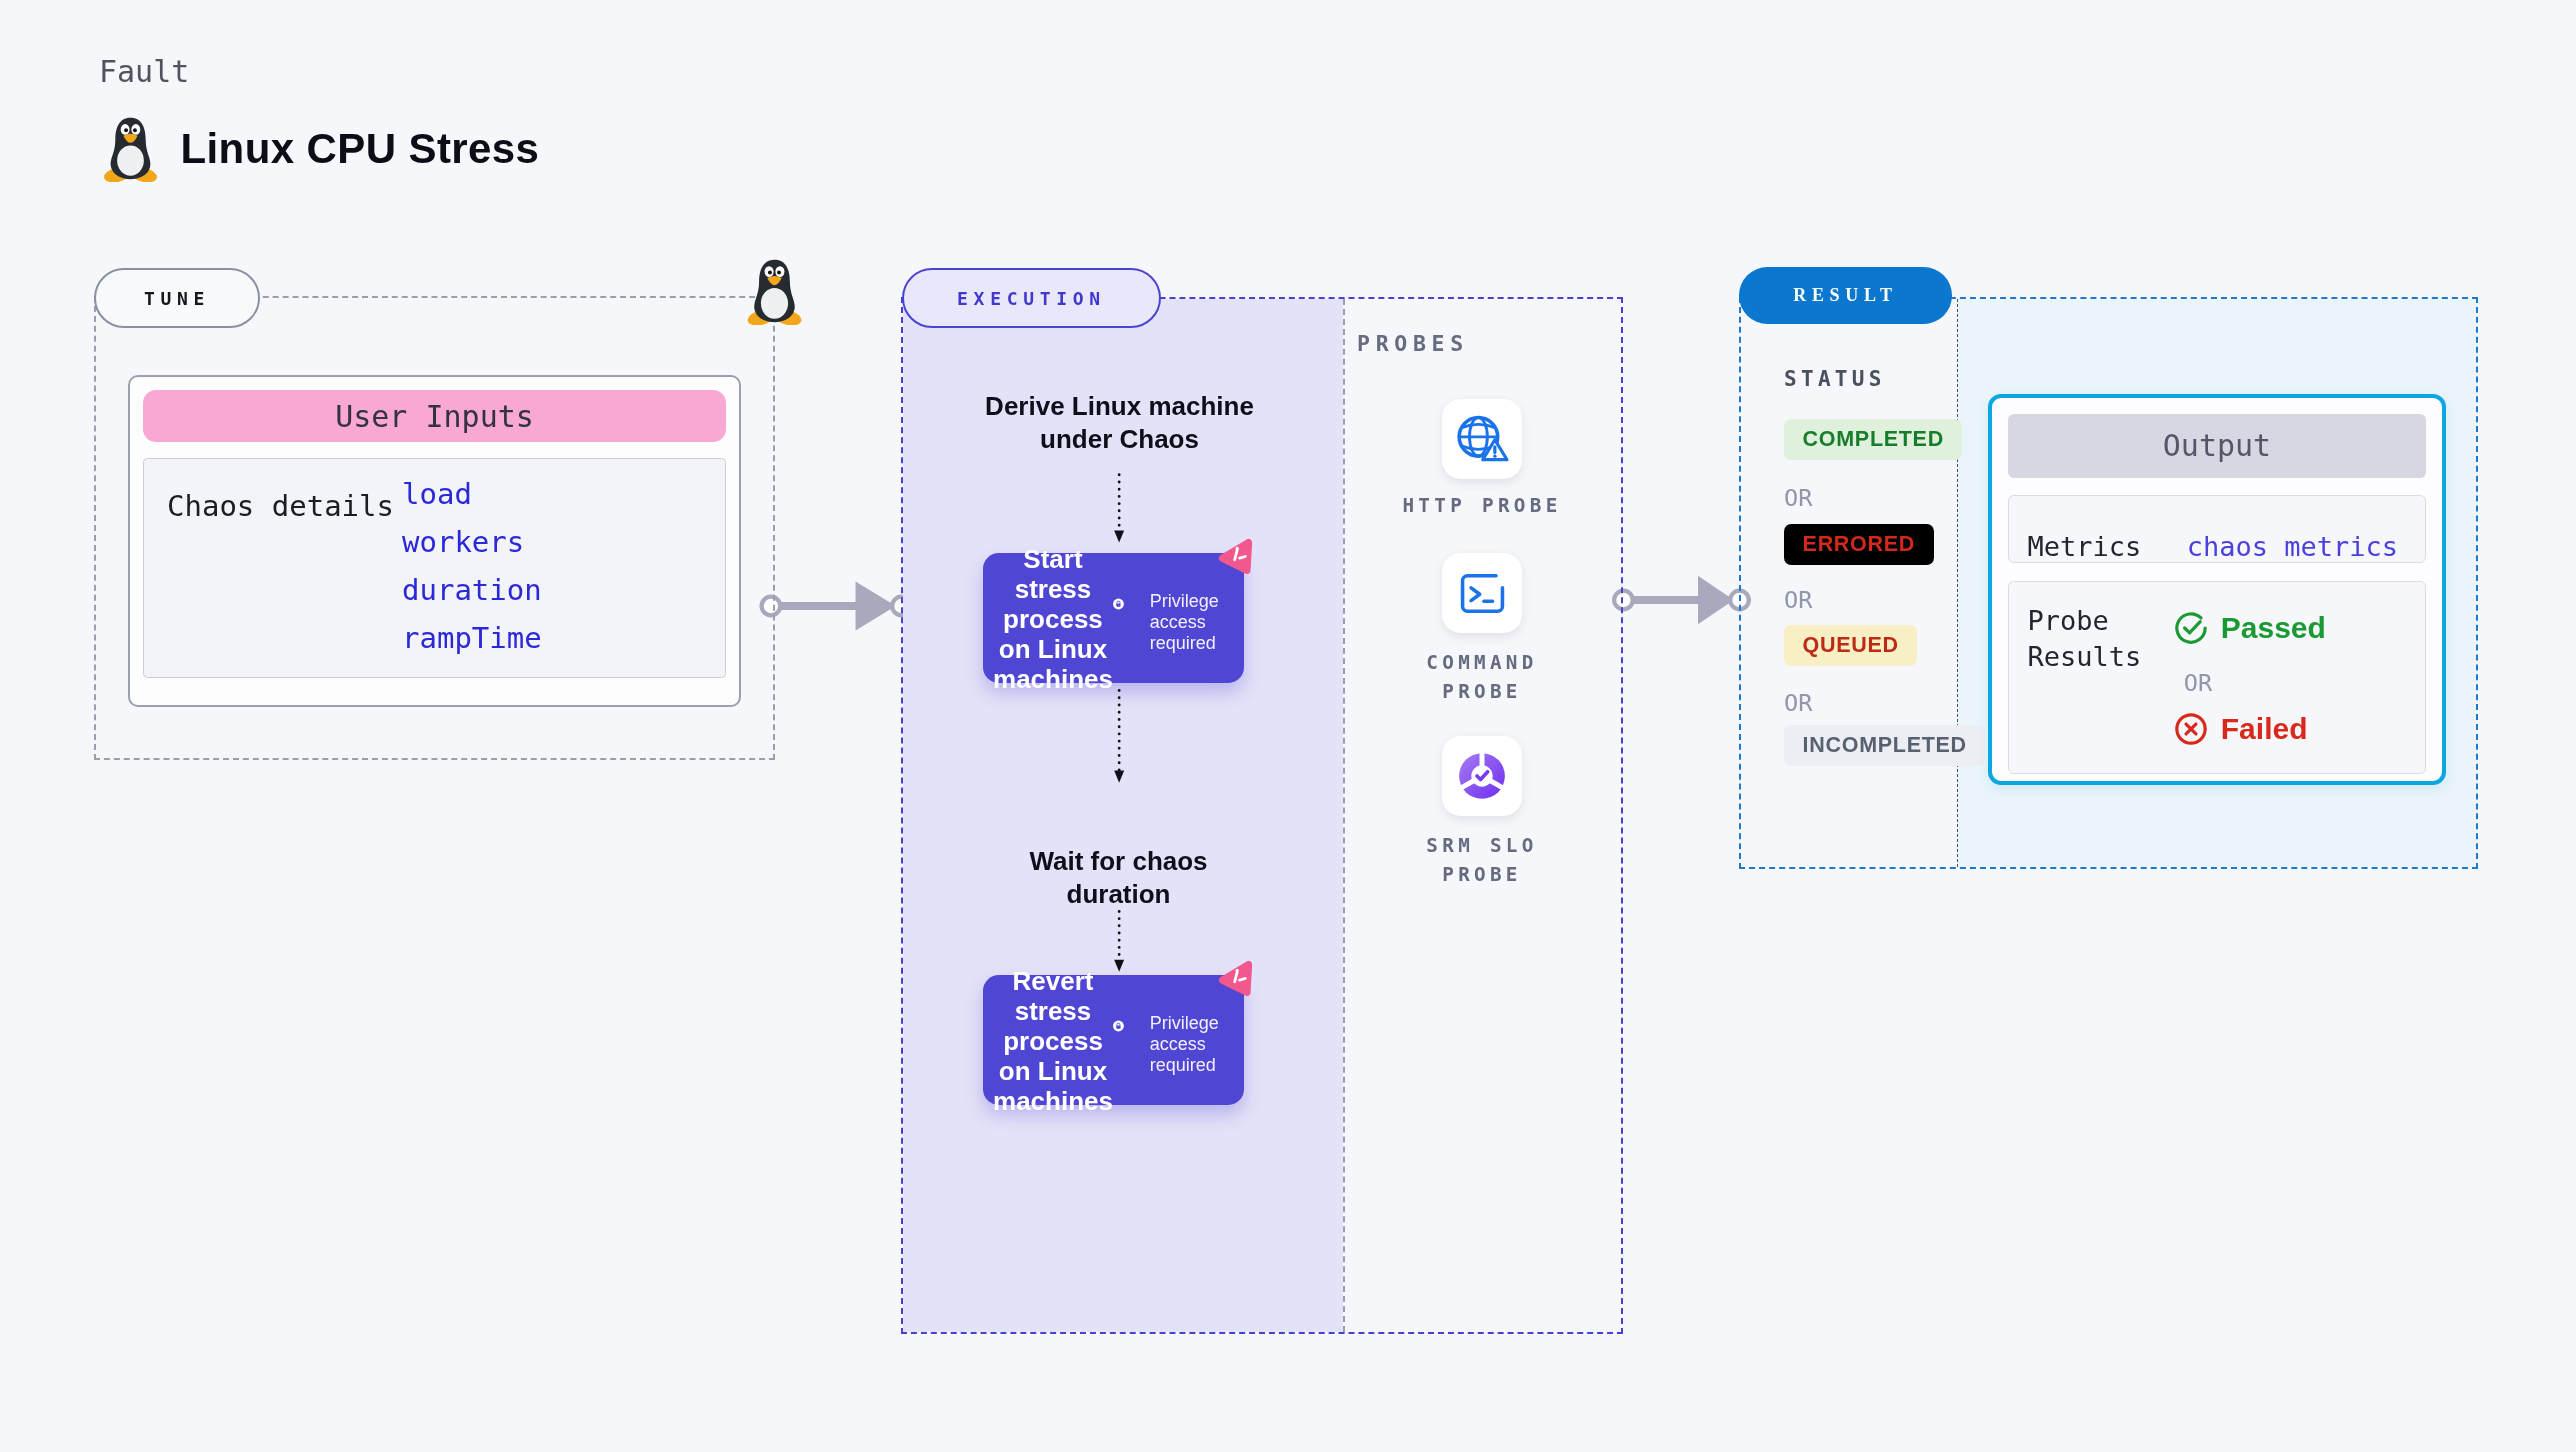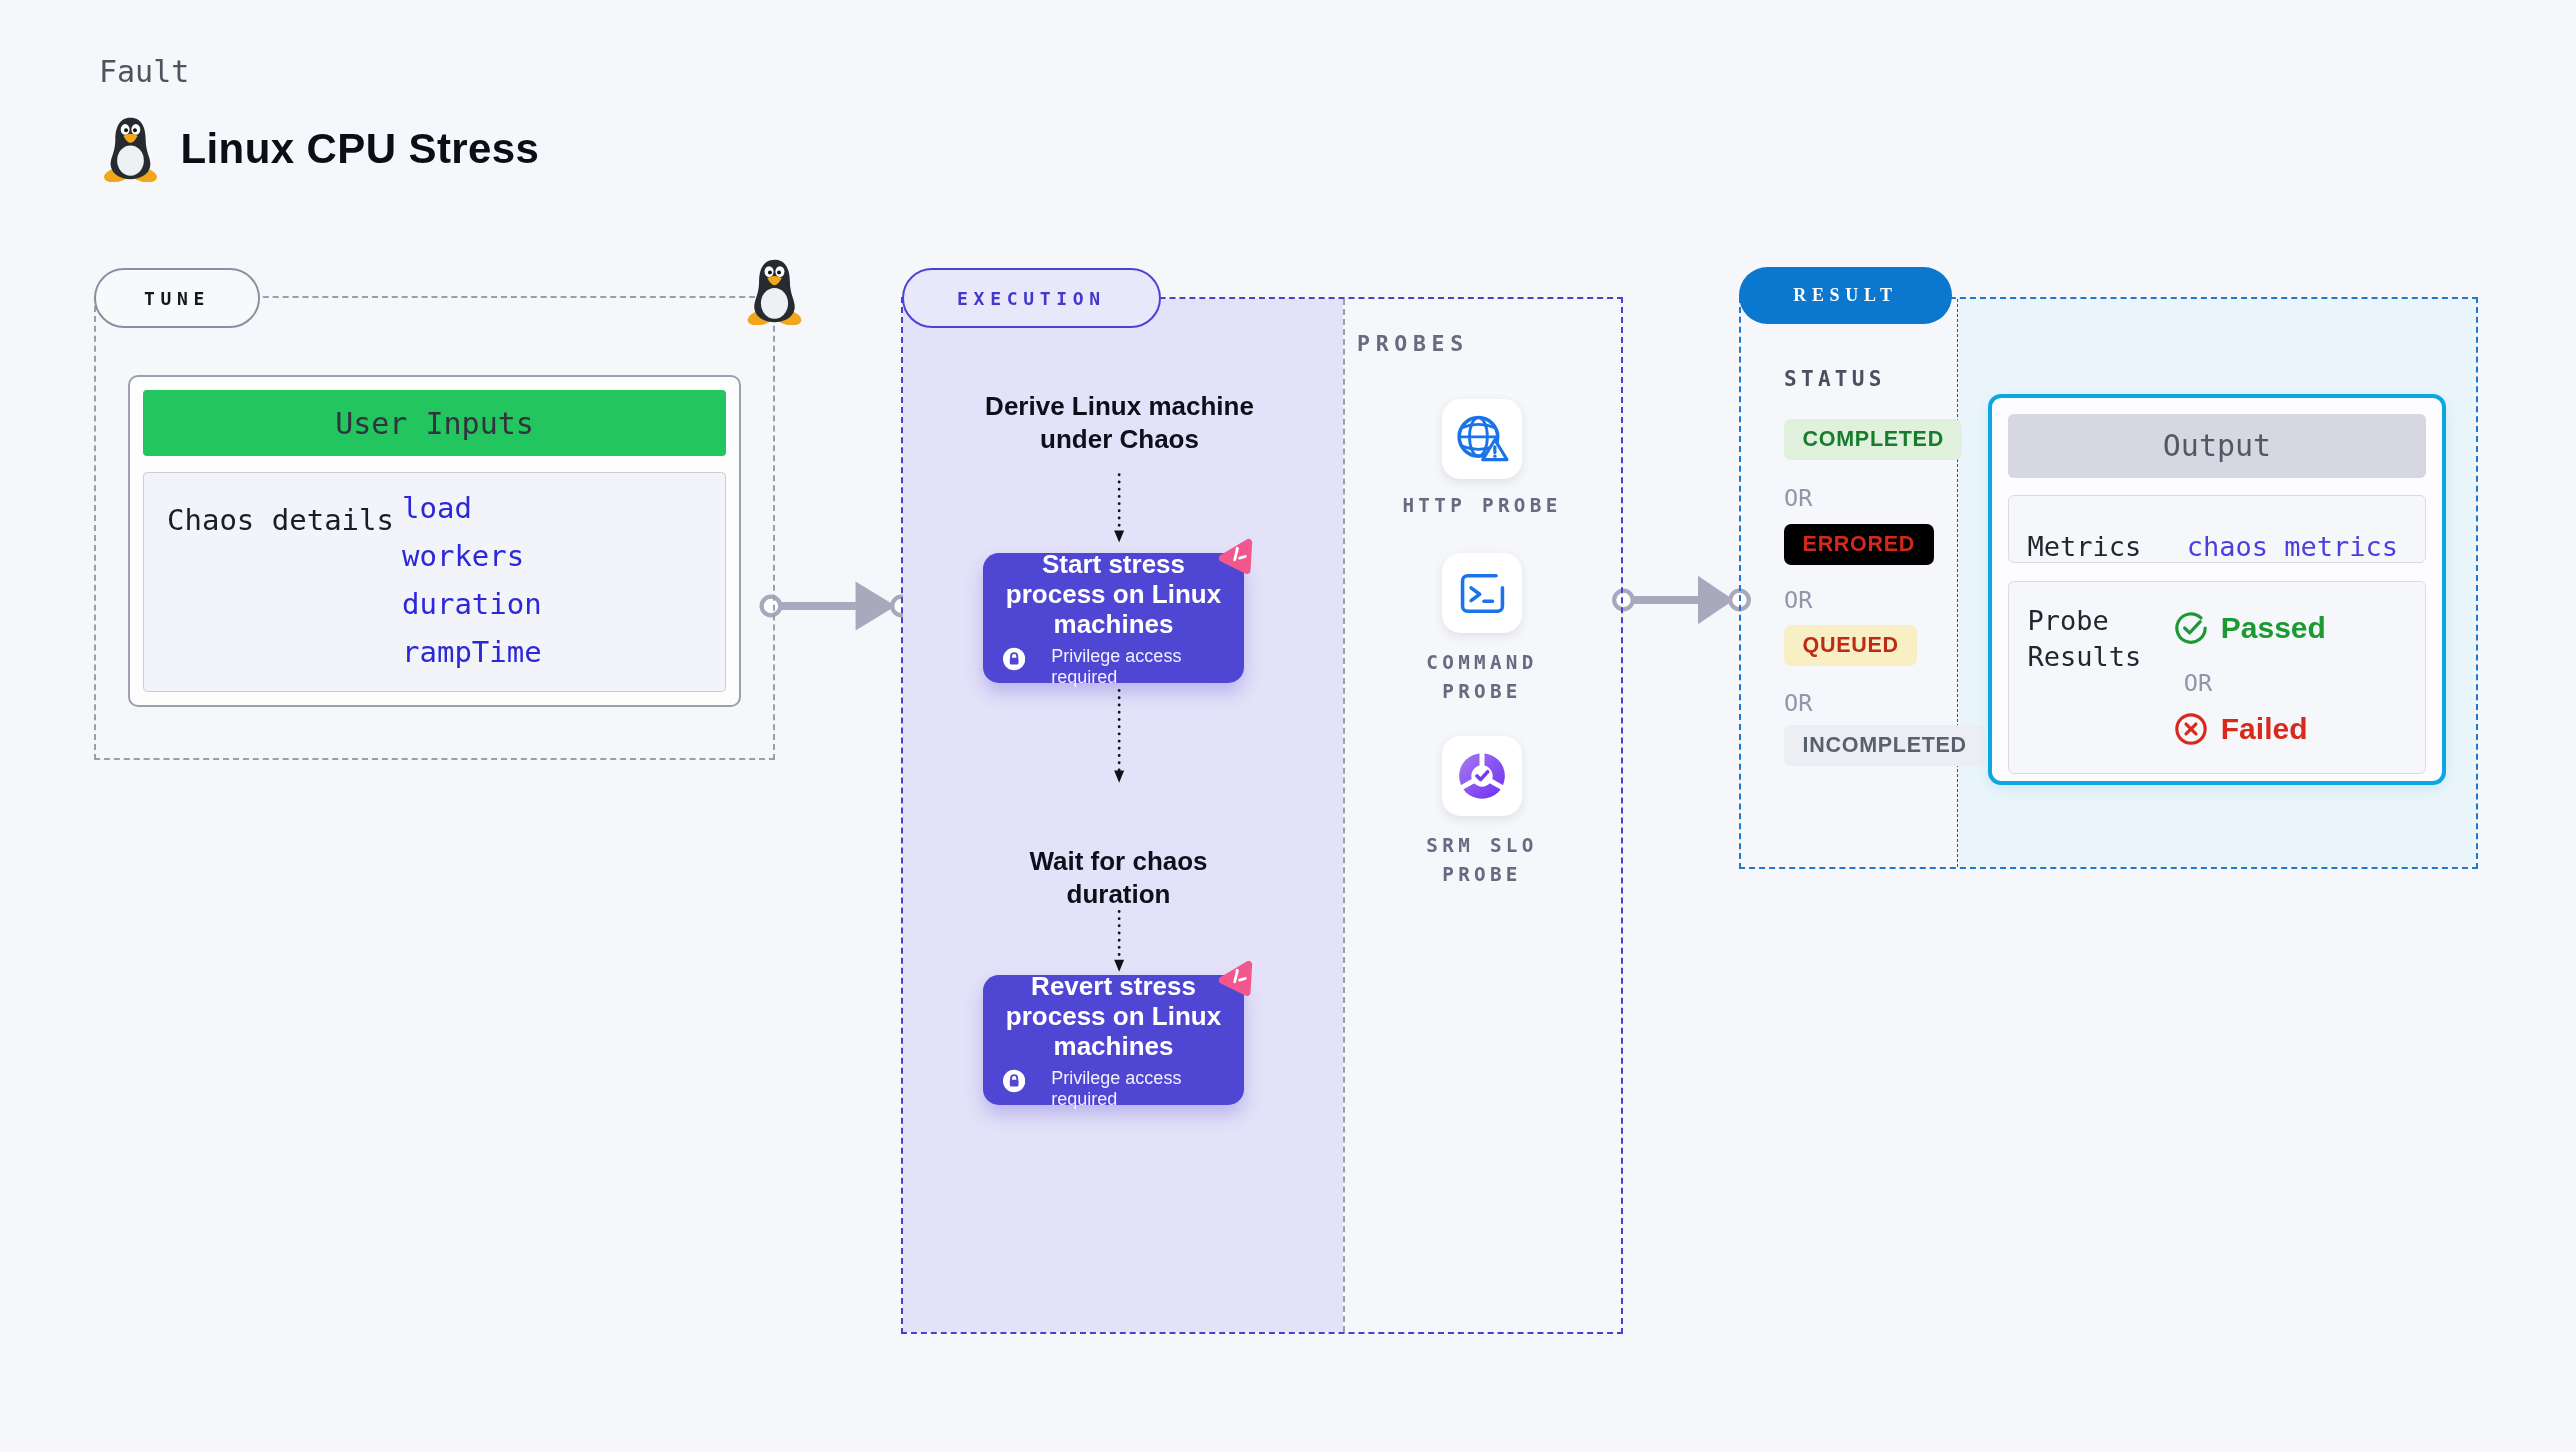--- a/index.html
+++ b/index.html
@@ -23,39 +23,39 @@
   .pill-exec{left:902px;top:268px;width:255px;height:56px;background:#e9e8fb;
              border:2.9px solid #4a44d0;color:#4138cc;}
   .pill-result{left:1739px;top:267px;width:213px;height:57px;background:#0b77cf;
                border:none;color:#ffffff;font-family:Liberation Serif, serif;}
 
   
   .tune-box{left:94px;top:296px;width:677px;height:460px;border:2.9px dashed #999fad;z-index:1;}
   .tux-corner{left:745px;top:258px;width:59px;height:67px;z-index:7;}
   .user-inputs{left:128px;top:375px;width:613px;height:332px;background:#fdfdfe;
                border:2.9px solid #9aa0ad;border-radius:10px;z-index:2;box-sizing:border-box;padding:13px;}
-  .card-header{height:66px;background:#22c55e;border-radius:4px;display:flex;align-items:center;
+  .card-header{height:52px;background:#f9a8d4;border-radius:13px;display:flex;align-items:center;
                justify-content:center;font-size:30px;color:#33333f;}
   .ui-body{margin-top:15.8px;height:218px;background:#f3f4f9;border:1.4px solid #cbced8;
            border-radius:4.3px;position:relative;}
   .ui-row-label{position:absolute;left:23px;top:30px;font-size:29px;color:#1c1c24;}
   .params{position:absolute;left:258px;top:11.5px;display:flex;flex-direction:column;}
   .param{font-size:29px;line-height:48px;color:#2b28d8;}
 
   
   .dotted-arrow{z-index:4;}
 
   
   .exec-region{left:901px;top:297px;width:722px;height:1037px;border:2.9px dashed #4642cd;
                z-index:1;box-sizing:border-box;}
   .exec-lavender{position:absolute;left:0;top:0;width:440px;height:100%;background:#e4e2f8;}
   .probes-area{position:absolute;left:440px;top:0;right:0;bottom:0;border-left:2.1px dashed #9aa0ab;}
   .step-text{text-align:center;font-weight:700;color:#0d0f1a;font-size:26px;line-height:33px;z-index:3;}
   .chaos-box{width:261px;height:130px;background:#5046d4;border-radius:15.8px;z-index:3;
-             box-shadow:0 10px 18.6px rgba(80,70,212,0.28);display:flex;flex-direction:column;
+             box-shadow:0 10px 18.6px rgba(80,70,212,0.28);display:flex;flex-direction:row;
              align-items:center;justify-content:center;box-sizing:border-box;padding:5.7px 20px 4.3px;}
   .chaos-box-title{color:#ffffff;font-weight:700;font-size:26px;line-height:30px;text-align:center;}
   .priv-row{margin-top:7.2px;display:flex;gap:26px;}
   .priv-text{color:#f2f1ff;font-size:18px;}
   .chaos-badge{z-index:5;}
 
   
   .probes-label{left:1357px;top:331px;font-size:21.5px;font-weight:bold;letter-spacing:5.7px;color:#666b80;}
   .probe-card{width:80px;height:80px;background:#ffffff;border-radius:18.6px;z-index:3;
               box-shadow:0 3.6px 10px rgba(40,50,80,0.10);display:flex;align-items:center;justify-content:center;}

